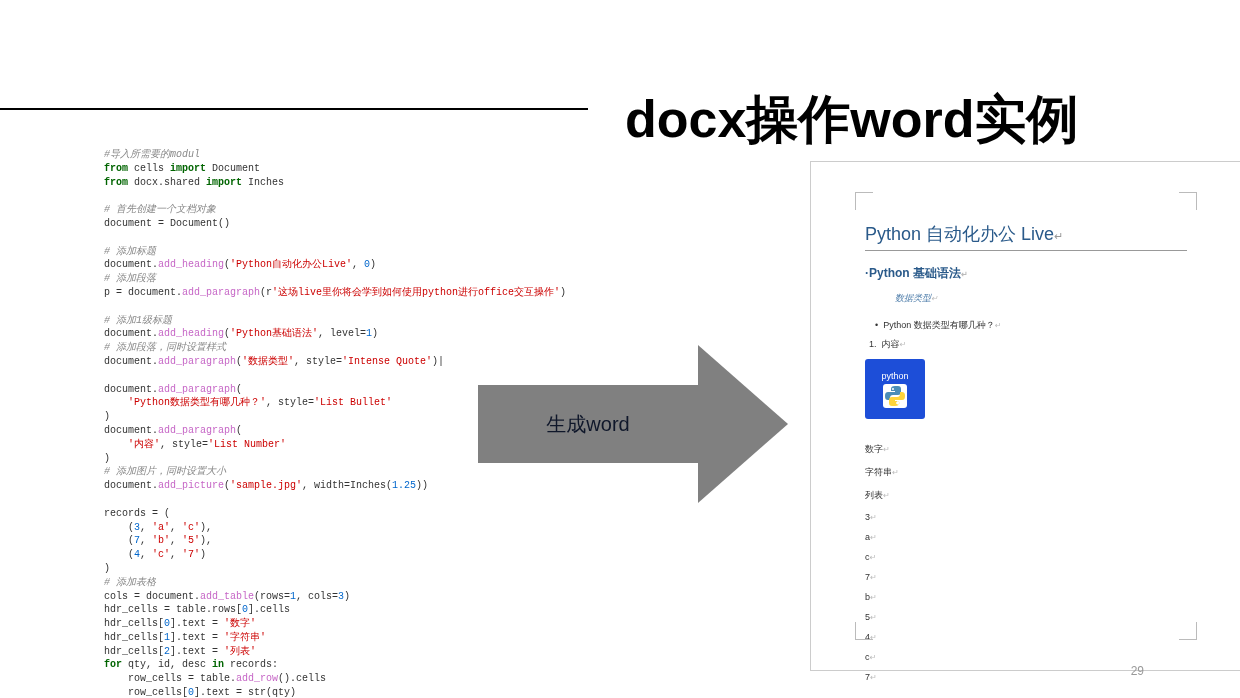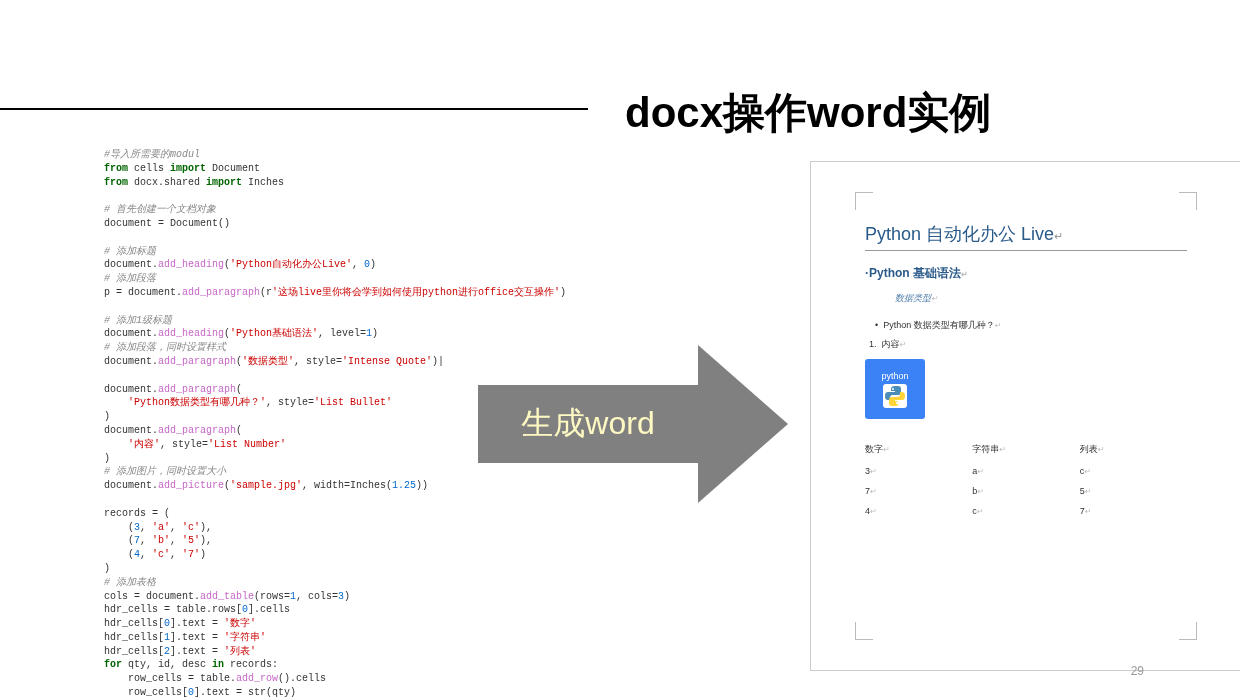--- a/index.html
+++ b/index.html
@@ -1,48 +1,48 @@
 <!DOCTYPE html>
 <html><head>
 <meta charset="utf-8">
 <style>
 * { margin: 0; padding: 0; box-sizing: border-box; }
 body { width: 1240px; height: 698px; background: #fff; font-family: Arial, "Microsoft YaHei", sans-serif; position: relative; overflow: hidden; }
 .title-line { position: absolute; top: 108px; left: 0; width: 588px; height: 2px; background: #000; }
-.title { position: absolute; top: 85px; left: 625px; font-size: 42px; font-weight: bold; color: #000; }
+.title { position: absolute; top: 85px; left: 625px; font-size: 52px; font-weight: bold; color: #000; }
 .code-panel { position: absolute; top: 148px; left: 104px; width: 420px; font-family: "Courier New", Consolas, monospace; font-size: 10px; line-height: 1.38; white-space: pre; color: #333; }
 .c-gray { color: #888; font-style: italic; }
 .c-kw { color: #006400; font-weight: bold; }
 .c-func { color: #c666c6; }
 .c-str { color: #cc0000; }
 .c-num { color: #0066cc; }
 .arrow-wrap { position: absolute; top: 345px; left: 478px; width: 310px; height: 158px; }
 .arrow-shaft { position: absolute; top: 40px; left: 0; width: 220px; height: 78px; background: #808080; display: flex; align-items: center; justify-content: center; }
 .arrow-head { position: absolute; top: 0; left: 220px; width: 0; height: 0; border-top: 79px solid transparent; border-bottom: 79px solid transparent; border-left: 90px solid #808080; }
-.arrow-label { color: #fef9c3; font-size: 32px; font-weight: normal; }
+.arrow-label { color: #0f172a; font-size: 20px; font-weight: normal; }
 .word-doc { position: absolute; top: 161px; left: 810px; width: 432px; height: 510px; border: 1px solid #ccc; background: #fff; padding: 30px 54px 38px 54px; font-size: 11px; color: #333; }
 .wd-corner { position: absolute; width: 18px; height: 18px; }
 .wd-corner.tl { top: 30px; left: 44px; border-left: 1px solid #bbb; border-top: 1px solid #bbb; }
 .wd-corner.tr { top: 30px; right: 44px; border-right: 1px solid #bbb; border-top: 1px solid #bbb; }
 .wd-corner.bl { bottom: 30px; left: 44px; border-left: 1px solid #bbb; border-bottom: 1px solid #bbb; }
 .wd-corner.br { bottom: 30px; right: 44px; border-right: 1px solid #bbb; border-bottom: 1px solid #bbb; }
 .wd-body { margin-top: 30px; }
 .wd-h1 { font-size: 18px; color: #2a5a8a; margin-bottom: 4px; }
 .wd-h1-ret { font-size: 11px; color: #999; }
 .wd-hr { border: none; border-top: 1px solid #999; margin-bottom: 14px; }
 .wd-p { font-size: 9px; color: #333; margin-bottom: 18px; }
 .wd-h2 { font-size: 12px; color: #2a5a8a; font-weight: bold; margin-bottom: 10px; }
 .wd-h2-dot { color: #2a5a8a; }
 .wd-quote { font-size: 9px; color: #4a7aa8; font-style: italic; margin-left: 30px; margin-bottom: 14px; }
 .wd-bullet { font-size: 9px; margin-left: 10px; margin-bottom: 6px; }
 .wd-num { font-size: 9px; margin-left: 4px; margin-bottom: 8px; }
-.wd-img { width: 60px; height: 60px; background: #3b82f6; border-radius: 3px; display: flex; flex-direction: column; align-items: center; justify-content: center; margin-bottom: 24px; }
+.wd-img { width: 60px; height: 60px; background: #1d4ed8; border-radius: 3px; display: flex; flex-direction: column; align-items: center; justify-content: center; margin-bottom: 24px; }
 .wd-img-label { color: #fff; font-size: 9px; font-family: sans-serif; margin-bottom: 3px; }
 .wd-img-icon { width: 24px; height: 24px; background: #fff; border-radius: 3px; position: relative; }
-.wd-table { display: grid; grid-template-columns: 1fr 1fr 1fr; row-gap: 10px; font-size: 9px; margin-top: 6px; }
+.wd-table { display: grid; grid-template-columns: 1fr; row-gap: 10px; font-size: 9px; margin-top: 6px; }
 .wd-table > div { color: #333; }
 .wd-table .hdr { font-weight: normal; }
 .ret-sym { color: #bbb; font-size: 8px; }
 .page-num { position: absolute; bottom: 20px; right: 96px; color: #999; font-size: 12px; }
 </style>
 </head>
 <body>
 
 <div class="title-line"></div>
 <div class="title">docx操作word实例</div>

